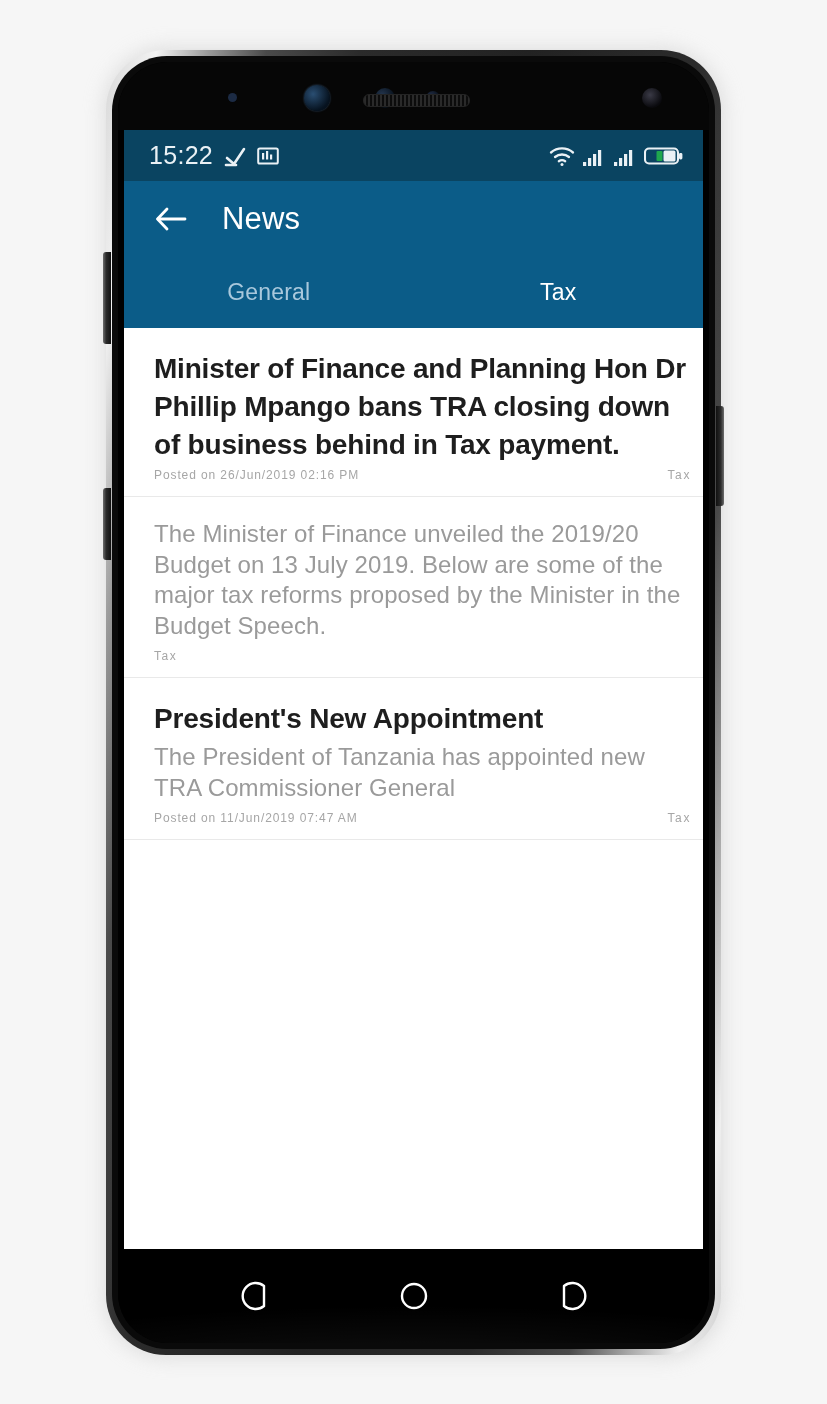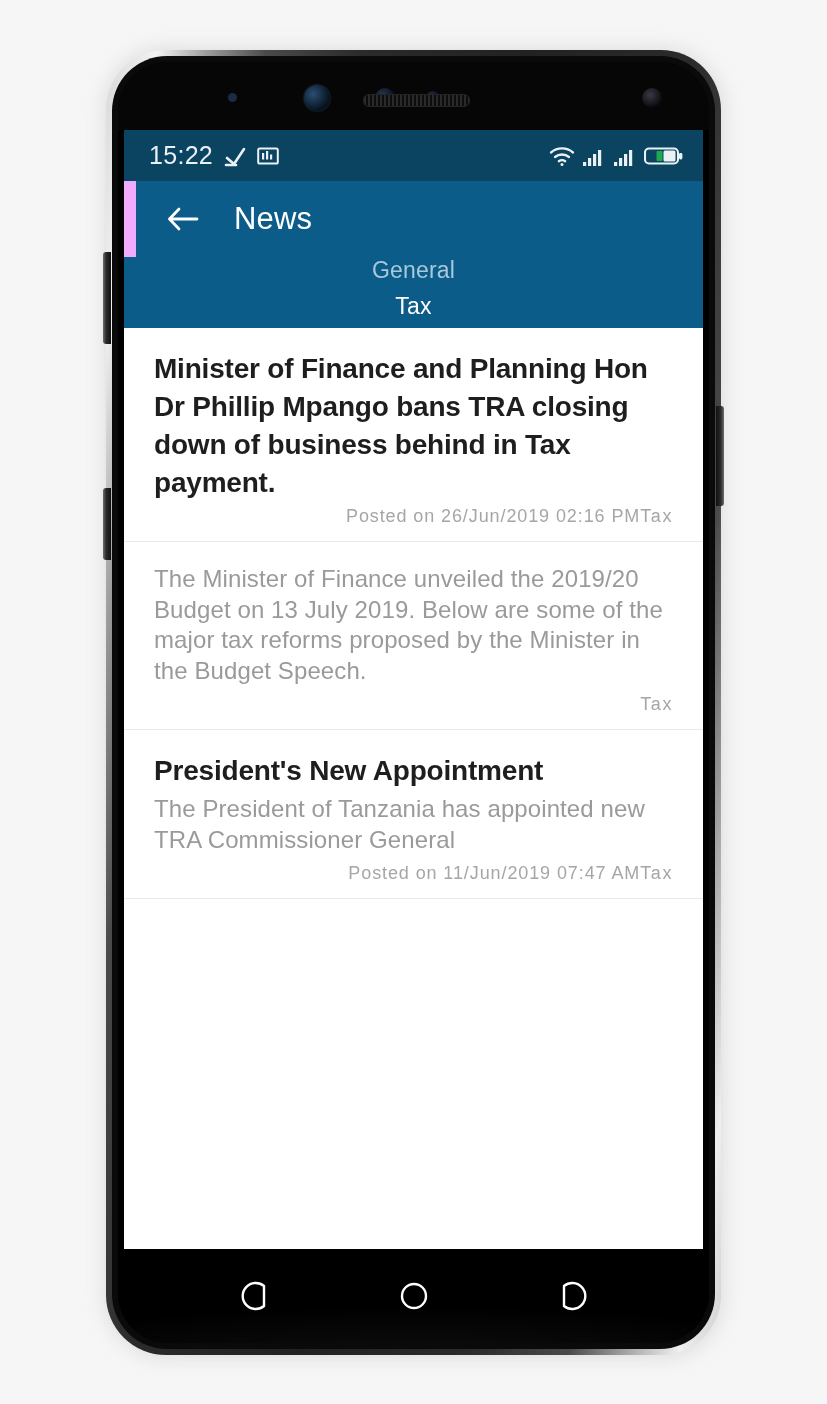--- a/index.html
+++ b/index.html
@@ -98,21 +98,21 @@
     border: 1px solid #242424;
   }
 
   
   .screen {
     position: absolute;
     left: 6px;
     top: 68px;
     width: 579px;
     height: 1119px;
-    background: #f0abfc;
+    background: #be185d;
     overflow: hidden;
   }
 
   
   .statusbar {
     height: 51px;
     background: #0a4461;
     display: flex;
     align-items: center;
     justify-content: space-between;
@@ -131,79 +131,77 @@
 
   
   .appbar {
     height: 76px;
     background: #0b5c88;
     display: flex;
     align-items: center;
     padding-left: 30px;
     box-sizing: border-box;
     gap: 34px;
-    margin-left: 12px;
   }
   .appbar-title {
     color: #ffffff;
     font-size: 31px;
     font-weight: 400;
     letter-spacing: .2px;
   }
 
   
   .tabbar {
     height: 71px;
     background: #0b5c88;
     display: flex;
     align-items: center;
     box-sizing: border-box;
-    flex-direction: column;
   }
   .tab {
     flex: 1;
     text-align: center;
     font-size: 23px;
     color: #a9c8dc;
     letter-spacing: .2px;
     user-select: none;
   }
   .tab.active { color: #ffffff; }
 
   
   .list {
     background: #ffffff;
     height: calc(100% - 198px);
     overflow: hidden;
   }
   .article {
-    padding: 22px 30px 14px 30px;
+    padding: 22px 12px 14px 30px;
     border-bottom: 1px solid #e9e9e9;
     box-sizing: border-box;
   }
   .art-title {
     font-size: 28px;
     font-weight: bold;
     color: #1e1e1e;
     line-height: 1.36;
     letter-spacing: -.2px;
     margin: 0 0 4px 0;
   }
   .art-body {
     font-size: 24px;
     color: #9a9a9a;
     line-height: 1.27;
     margin: 0 0 8px 0;
     letter-spacing: .1px;
   }
   .art-meta {
     display: flex;
-    justify-content: flex-end;
+    justify-content: space-between;
     align-items: baseline;
-    font-size: 18px;
+    font-size: 12px;
     color: #a6a6a6;
     letter-spacing: .9px;
   }
   .art-cat { letter-spacing: 1.6px; }
 
   
   .navbar {
     position: absolute;
     left: 0;
     bottom: 0;

